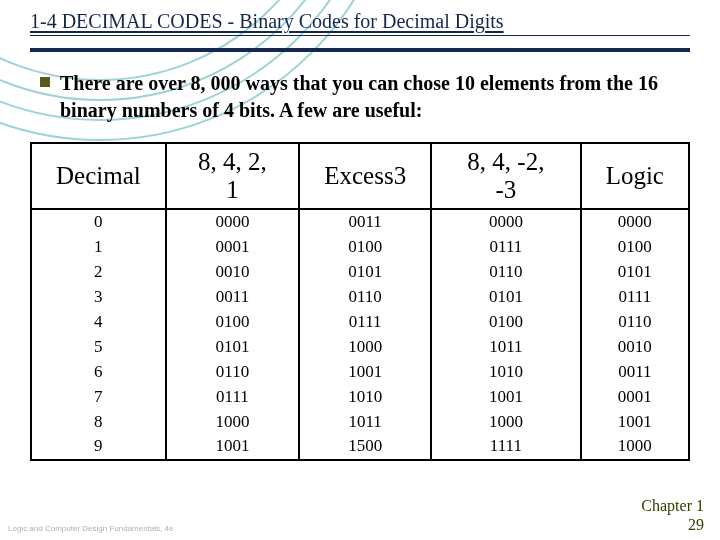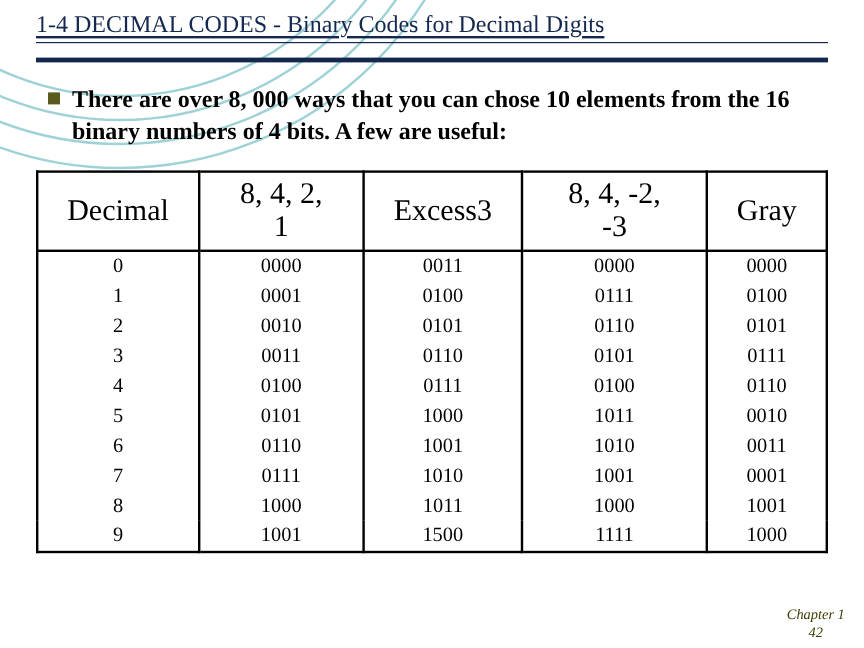--- a/index.html
+++ b/index.html
@@ -95,26 +95,25 @@
     left: 8px;
     font-size: 8px;
     color: #b0b0b0;
     line-height: 1.2;
     font-family: Arial, sans-serif;
   }
   .footer-right {
     position: absolute;
     bottom: 6px;
     right: 16px;
-    font-size: 12px;
+    font-size: 16px;
     color: #3a3a00;
-    text-align: center;
+    text-align: right;
     font-family: Georgia, serif;
     line-height: 1.2;
-    font-style: italic;
   }
 </style>
 </head>
 <body>
 
 <div class="arc-bg">
   <svg viewBox="0 0 640 640">
     <circle cx="320" cy="320" r="300" fill="none" stroke="#9ed2d6" stroke-width="2"></circle>
     <circle cx="320" cy="320" r="280" fill="none" stroke="#9ed2d6" stroke-width="2"></circle>
     <circle cx="320" cy="320" r="260" fill="none" stroke="#9ed2d6" stroke-width="2"></circle>
@@ -131,21 +130,21 @@
     <div class="bullet-text">There are over 8, 000 ways that you can chose 10 elements from the 16 binary numbers of 4 bits.   A few are useful:</div>
   </div>
 
   <table class="codes">
     <thead>
       <tr>
         <th>Decimal</th>
         <th>8, 4, 2, 1</th>
         <th>Excess3</th>
         <th>8, 4, -2, -3</th>
-        <th>Gray</th>
+        <th>Logic</th>
       </tr>
     </thead>
     <tbody id="codes-body">
         <tr>
           <td>0</td>
           <td>0000</td>
           <td>0011</td>
           <td>0000</td>
           <td>0000</td>
         </tr>
@@ -210,18 +209,19 @@
           <td>1001</td>
           <td>1500</td>
           <td>1111</td>
           <td>1000</td>
         </tr>
       </tbody>
   </table>
 </div>
 
 <div class="footer-left">
+  <div>Logic and Computer Design Fundamentals, 4e</div>
 </div>
 
 <div class="footer-right">
   <div>Chapter 1</div>
-  <div>42</div>
+  <div>29</div>
 </div>
 
 </body></html>

